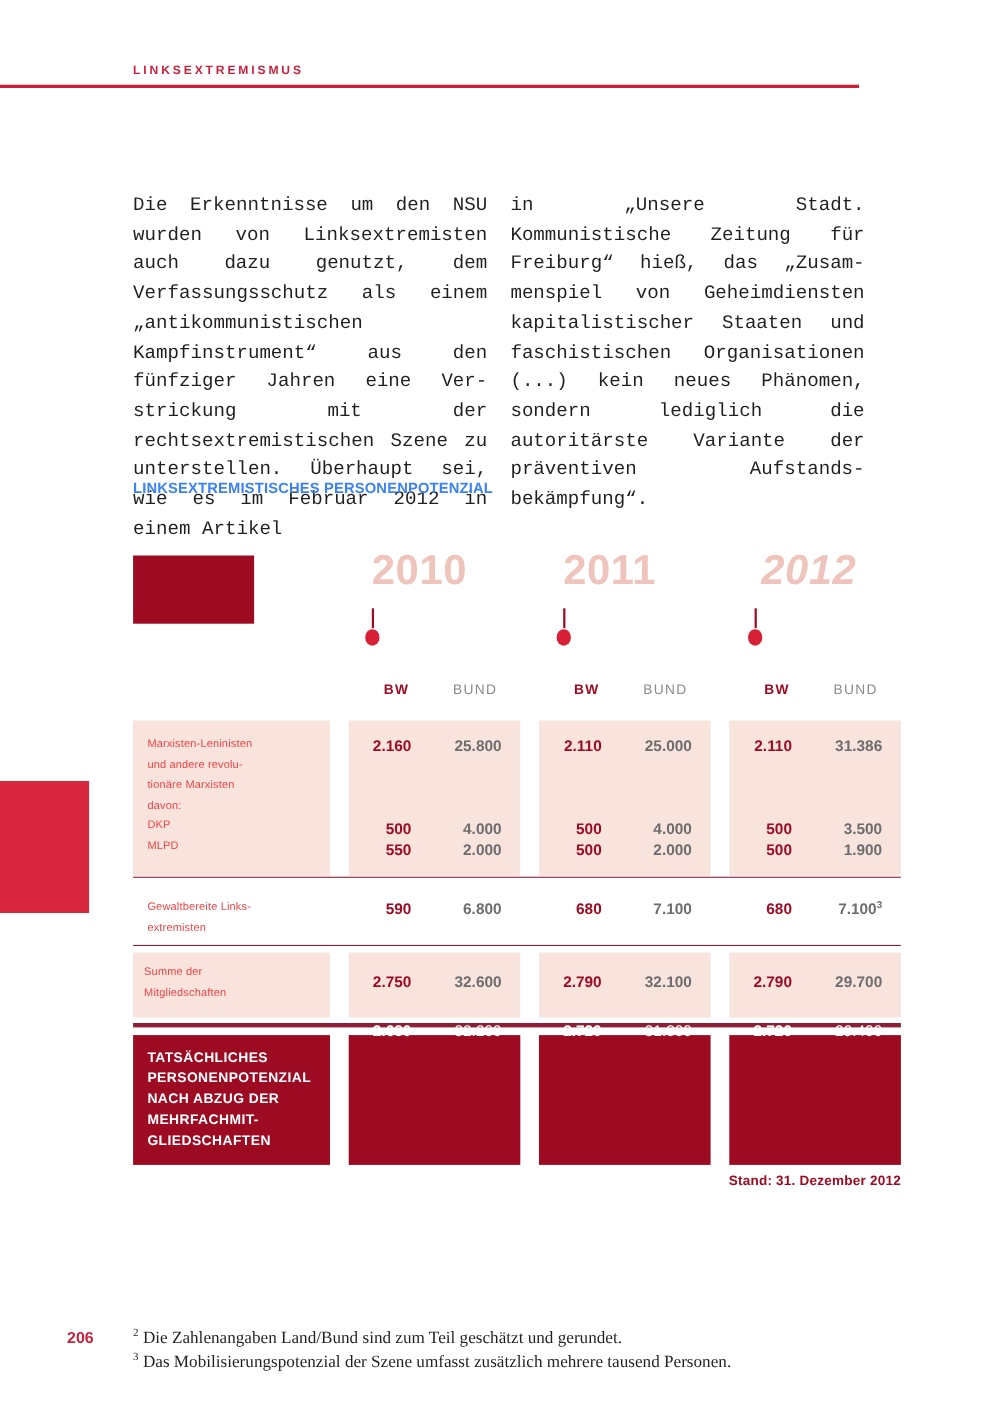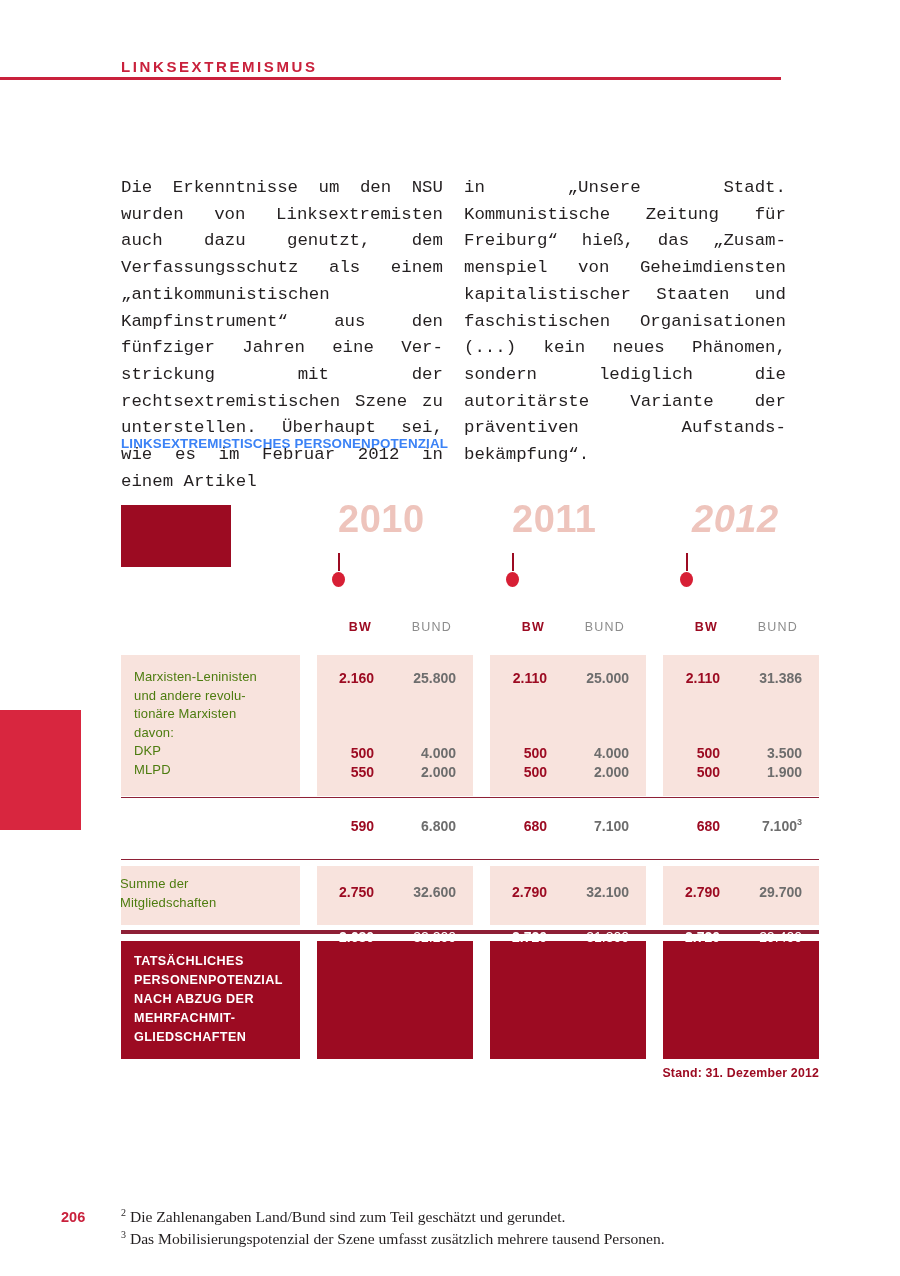--- a/index.html
+++ b/index.html
@@ -15,21 +15,21 @@
     overflow: hidden;
   }
 
   
   .runhead {
     position: absolute;
     left: 121px;
     top: 58px;
     font-family: "Liberation Sans", sans-serif;
     font-weight: bold;
-    font-size: 15px;
+    font-size: 11px;
     letter-spacing: 2.6px;
     color: #c9213c;
   }
   .runhead-rule {
     position: absolute;
     left: 0px;
     top: 77px;
     width: 781px;
     height: 3px;
     background: #c9213c;
@@ -122,23 +122,23 @@
     left: 121px;
     width: 698px;
     background: #8e2036;
   }
   .rule.thin  { height: 1.4px; }
   .rule.thick { height: 3.6px; }
 
   .rlabel {
     position: absolute;
     font-family: "Liberation Sans", sans-serif;
-    font-size: 13px;
+    font-size: 10px;
     line-height: 18.5px;
-    color: #4d7c0f;
+    color: #ef4444;
     letter-spacing: 0.15px;
   }
   .rlabel.invert {
     color: #ffffff;
     font-weight: bold;
     font-size: 12.6px;
     line-height: 19px;
     letter-spacing: 0.4px;
   }
 
@@ -266,36 +266,40 @@
 
   <div class="num bw" style="left:300px; top:764px; width:74px;">550</div>
   <div class="num bund" style="left:378px; top:764px; width:78px;">2.000</div>
   <div class="num bw" style="left:473px; top:764px; width:74px;">500</div>
   <div class="num bund" style="left:551px; top:764px; width:78px;">2.000</div>
   <div class="num bw" style="left:646px; top:764px; width:74px;">500</div>
   <div class="num bund" style="left:724px; top:764px; width:78px;">1.900</div>
 
   <div class="rule thin" style="top:797px;"></div>
 
+  <div class="rlabel" style="left:134px; top:816px; width:180px;">
+    <div>Gewaltbereite Links-</div>
+    <div>extremisten</div>
+  </div>
 
   <div class="num bw" style="left:300px; top:818px; width:74px;">590</div>
   <div class="num bund" style="left:378px; top:818px; width:78px;">6.800</div>
   <div class="num bw" style="left:473px; top:818px; width:74px;">680</div>
   <div class="num bund" style="left:551px; top:818px; width:78px;">7.100</div>
   <div class="num bw" style="left:646px; top:818px; width:74px;">680</div>
   <div class="num bund" style="left:718px; top:818px; width:84px;"><span>7.100</span><sup>3</sup></div>
 
   <div class="rule thin" style="top:859px;"></div>
 
   <div class="band" style="left:121px; top:866px; width:179px; height:59px;"></div>
   <div class="band" style="left:317px; top:866px; width:156px; height:59px;"></div>
   <div class="band" style="left:490px; top:866px; width:156px; height:59px;"></div>
   <div class="band" style="left:663px; top:866px; width:156px; height:59px;"></div>
 
-  <div class="rlabel" style="left:120px; top:875px; width:175px;">
+  <div class="rlabel" style="left:131px; top:875px; width:175px;">
     <div>Summe der</div>
     <div>Mitgliedschaften</div>
   </div>
 
   <div class="num bw" style="left:300px; top:884px; width:74px;">2.750</div>
   <div class="num bund" style="left:378px; top:884px; width:78px;">32.600</div>
   <div class="num bw" style="left:473px; top:884px; width:74px;">2.790</div>
   <div class="num bund" style="left:551px; top:884px; width:78px;">32.100</div>
   <div class="num bw" style="left:646px; top:884px; width:74px;">2.790</div>
   <div class="num bund" style="left:724px; top:884px; width:78px;">29.700</div>

